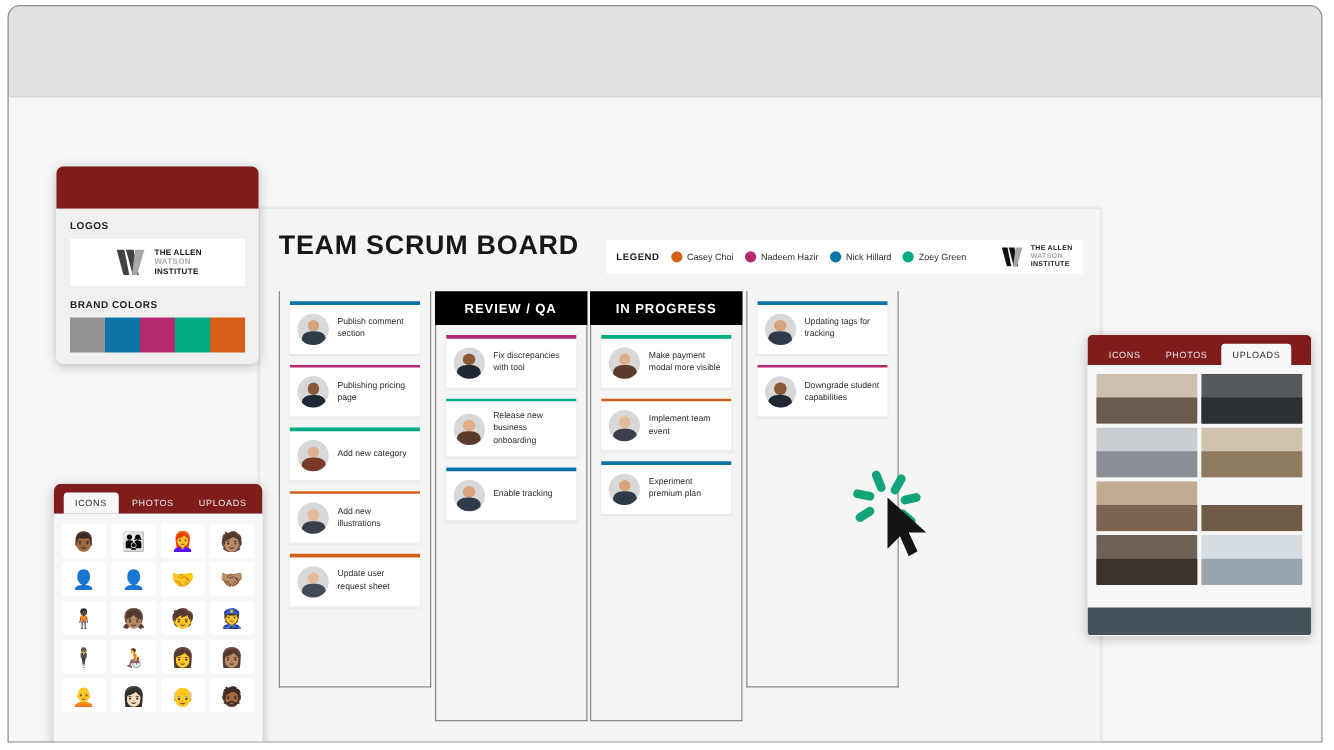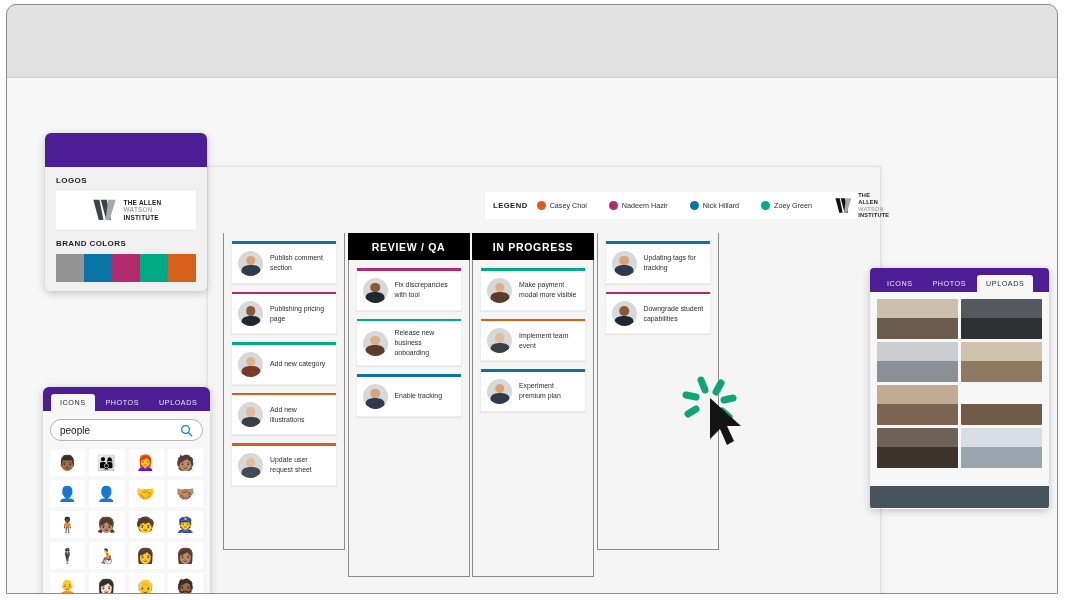--- a/index.html
+++ b/index.html
@@ -43,21 +43,21 @@
     position: absolute; left: 277px; top: 25px;
     width: 381px; height: 27px;
     background: #ffffff;
     display: flex; align-items: center;
     padding: 0 8px;
   }
   #legend-label {
     font-size: 7.6px; font-weight: bold; letter-spacing: .5px;
     color: #17181b; margin-right: 9px;
   }
-  .legend-entry { display: flex; align-items: center; margin-right: 22px; }
+  .legend-entry { display: flex; align-items: center; margin-right: 9px; }
   .legend-dot { width: 9px; height: 9px; border-radius: 50%; margin-right: 4px; }
   .legend-name { font-size: 7.2px; color: #2c2d30; white-space: nowrap; }
 
   
   .logo-lockup { display: flex; align-items: center; }
   .logo-mark { width: 21px; height: 20px; margin-right: 4px; }
   .logo-text { line-height: 1.18; }
   .logo-l1 { font-size: 5.6px; font-weight: bold; color: #16171a; letter-spacing: .25px; }
   .logo-l2 { font-size: 5.6px; font-weight: bold; color: #a9a9a9; letter-spacing: .25px; }
   .logo-l3 { font-size: 5.6px; font-weight: bold; color: #16171a; letter-spacing: .25px; }
@@ -95,21 +95,21 @@
   .avatar .body {
     position: absolute; left: 50%; top: 58%;
     width: 76%; height: 52%; border-radius: 42% 42% 0 0;
     transform: translateX(-50%);
   }
   .card-text { font-size: 6.9px; line-height: 1.45; color: #2b2c2f; }
   .card-plain { padding: 10px 6px; text-align: center; font-size: 6.9px; line-height: 1.45; color: #2b2c2f; }
 
   
   .side-panel { position: absolute; box-shadow: 0 2px 9px rgba(0,0,0,.22); }
-  .panel-bar { background: #4c1d95; }
+  .panel-bar { background: #7f1d1d; }
   .panel-body { background: #f0f0f0; }
 
   #brand-panel { left: 38px; top: 55px; width: 162px; height: 158px; border-radius: 6px; overflow: hidden; }
   #brand-panel .panel-bar { height: 34px; }
   #brand-panel .panel-body { height: 124px; padding: 9px 11px; }
   .panel-heading { font-size: 8px; font-weight: bold; letter-spacing: .4px; color: #1f2023; margin-bottom: 6px; }
   #logo-card { background: #ffffff; height: 38px; display: flex; align-items: center; justify-content: center; margin-bottom: 10px; }
   #swatches { display: flex; height: 28px; }
   .swatch { flex: 1; }
 
@@ -146,20 +146,21 @@
   #click-burst { position: absolute; left: 672px; top: 295px; width: 58px; height: 48px; }
   #cursor-arrow { position: absolute; left: 700px; top: 318px; width: 44px; height: 52px; }
 </style>
 </head>
 <body>
 
 <div id="browser-window">
   <div id="viewport">
 
     <div id="board-panel">
+      <div id="board-title">TEAM SCRUM BOARD</div>
 
       <div id="legend-bar">
         <span id="legend-label">LEGEND</span>
         <div id="legend-entries" style="display:flex;align-items:center;flex:1">
             <div class="legend-entry">
               <span class="legend-dot" style="background: rgb(212, 96, 26);"></span>
               <span class="legend-name">Casey Choi</span>
             </div>
             <div class="legend-entry">
               <span class="legend-dot" style="background: rgb(180, 42, 110);"></span>
@@ -369,27 +370,20 @@
       </div>
     </div>
 
     <div id="icons-panel" class="side-panel">
       <div class="panel-bar tabs-row" id="icons-tabs">
           <div class="tab active">ICONS</div>
           <div class="tab">PHOTOS</div>
           <div class="tab">UPLOADS</div>
         </div>
       <div class="panel-body" style="background:#f7f7f7">
-        <div id="search-box">
-          <span id="search-value">people</span>
-          <svg width="13" height="13" viewBox="0 0 20 20">
-            <circle cx="8.5" cy="8.5" r="6" fill="none" stroke="#1a7fd4" stroke-width="1.9"></circle>
-            <line x1="13" y1="13" x2="18" y2="18.2" stroke="#1a7fd4" stroke-width="1.9" stroke-linecap="round"></line>
-          </svg>
-        </div>
         <div id="icon-grid">
             <div class="icon-cell">👨🏾</div>
             <div class="icon-cell">👨‍👩‍👦</div>
             <div class="icon-cell">👩‍🦰</div>
             <div class="icon-cell">🧑🏽</div>
             <div class="icon-cell">👤</div>
             <div class="icon-cell">👤</div>
             <div class="icon-cell">🤝</div>
             <div class="icon-cell">🤝🏽</div>
             <div class="icon-cell">🧍🏿</div>

